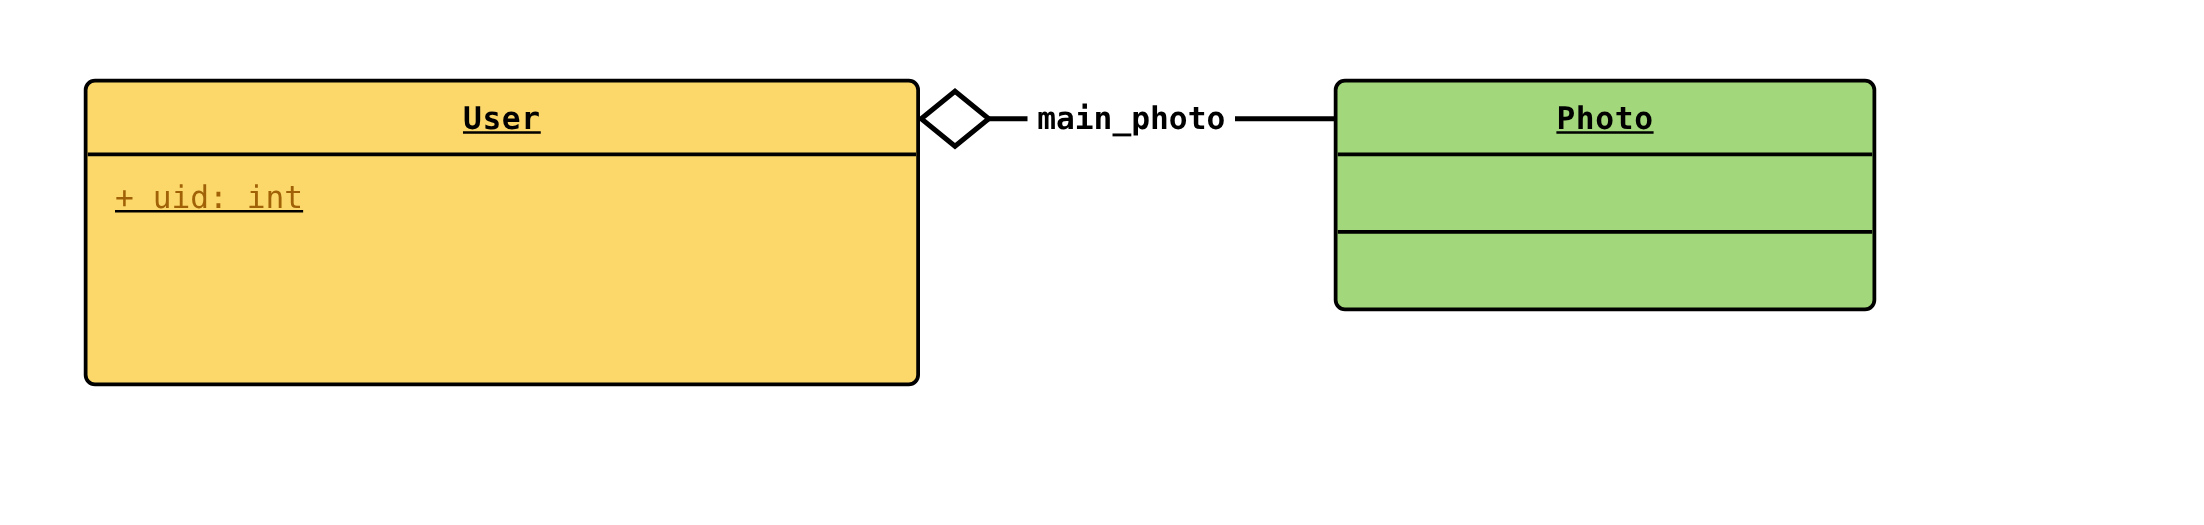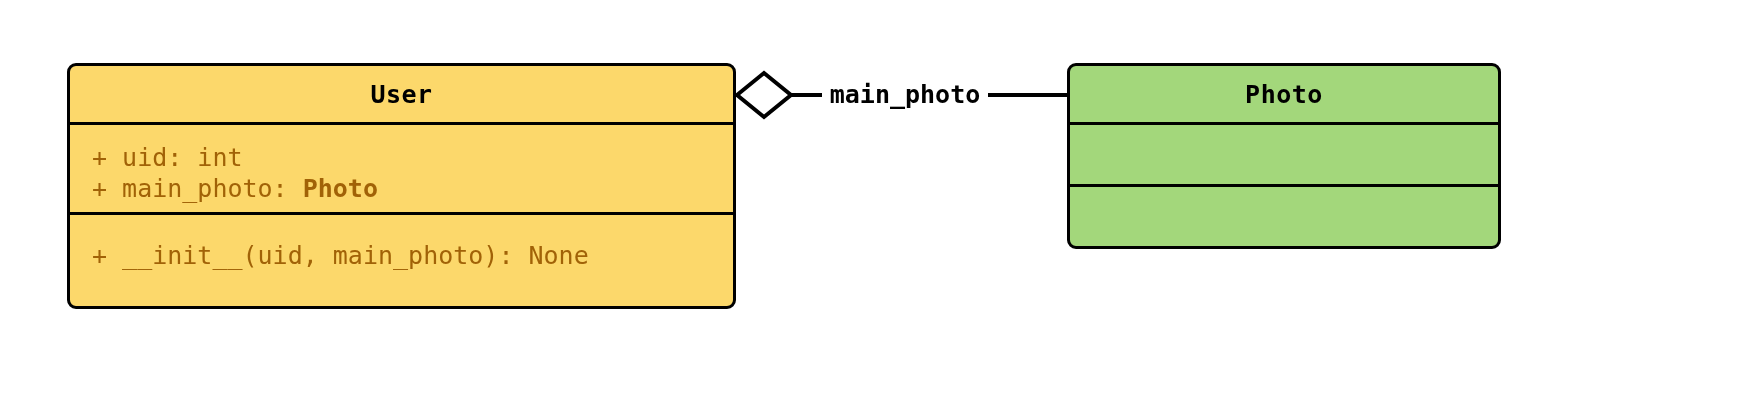--- a/index.html
+++ b/index.html
@@ -25,20 +25,21 @@
   .class-box {
     position: absolute;
     box-sizing: border-box;
     border: 3px solid #000000;
     border-radius: 9px;
     overflow: hidden;
   }
   .compartment {
     box-sizing: border-box;
     position: relative;
+    text-decoration: underline;
   }
   .compartment + .compartment {
     border-top: 3px solid #000000;
   }
   .class-title {
     text-align: center;
     font-weight: bold;
     font-size: 25px;
     color: #000000;
     letter-spacing: 0.5px;
@@ -130,26 +131,22 @@
 <div id="diagram-canvas">
 
   <div class="class-box" id="user-class">
 
     <div class="compartment comp-title">
       <span class="class-title">User</span>
     </div>
 
     <div class="compartment comp-attrs">
       <div class="member-line">+ uid: int</div>
-      <div class="member-line"><span>+ main_photo: </span><span class="typeref">Photo</span></div>
     </div>
 
-    <div class="compartment comp-methods">
-      <div class="member-line">+ __init__(uid, main_photo): None</div>
-    </div>
 
   </div>
 
   <div id="association">
     <svg width="345" height="72" viewBox="0 0 345 72" xmlns="http://www.w3.org/2000/svg">
 
       <polygon points="7,35 34,13 61,35 34,57" fill="#ffffff" stroke="#000000" stroke-width="4"></polygon>
 
       <line x1="61" y1="35" x2="98" y2="35" stroke="#000000" stroke-width="4"></line>
 

